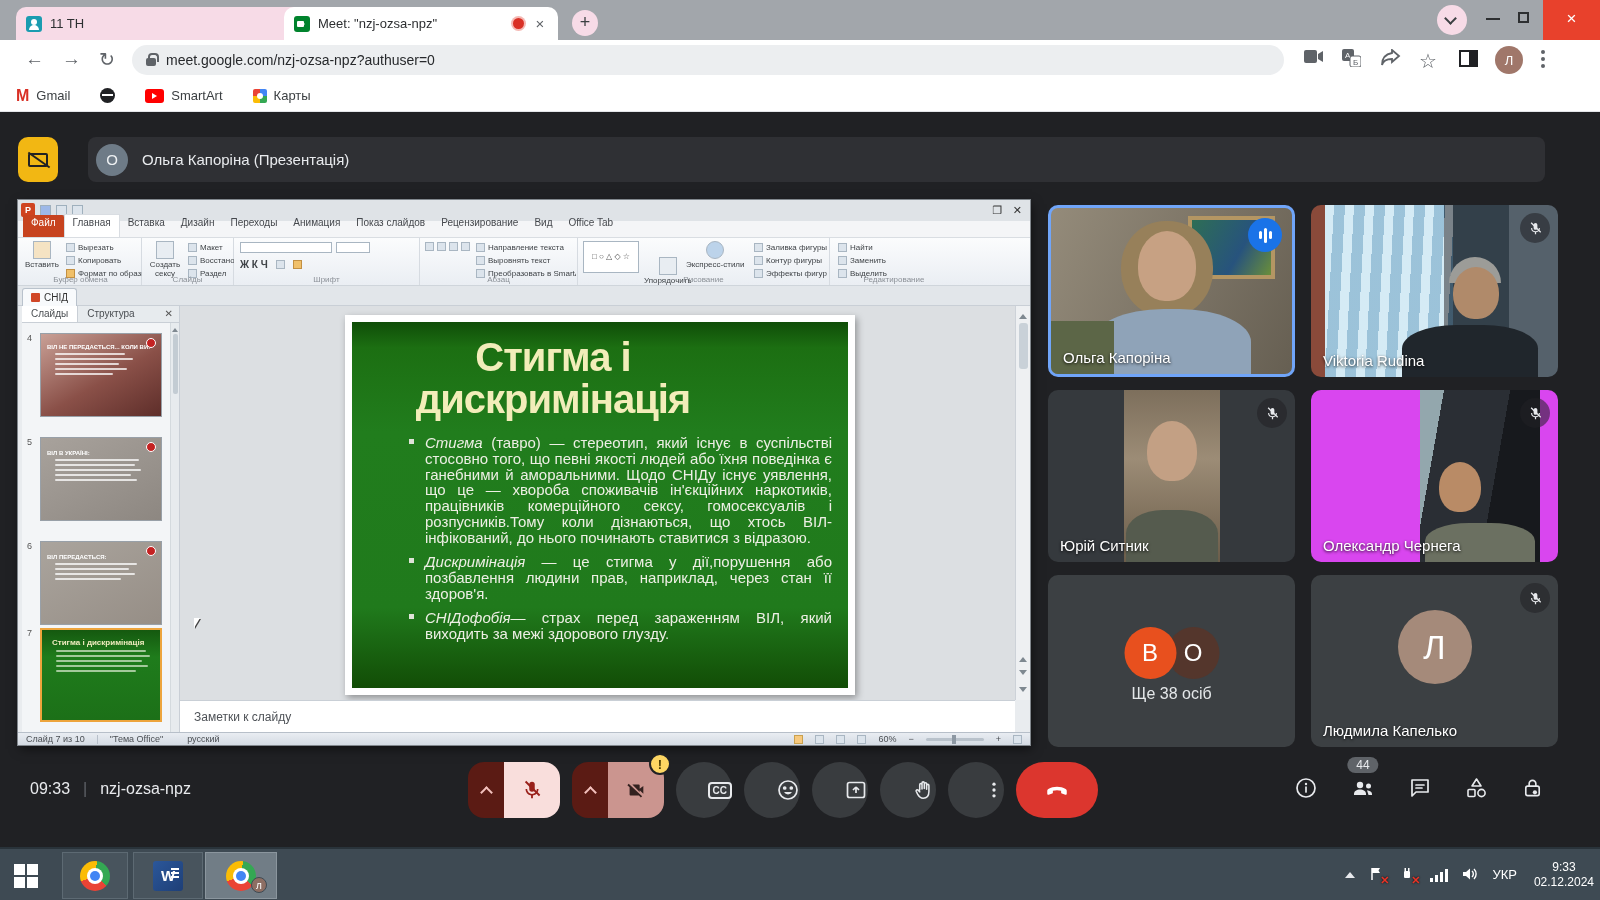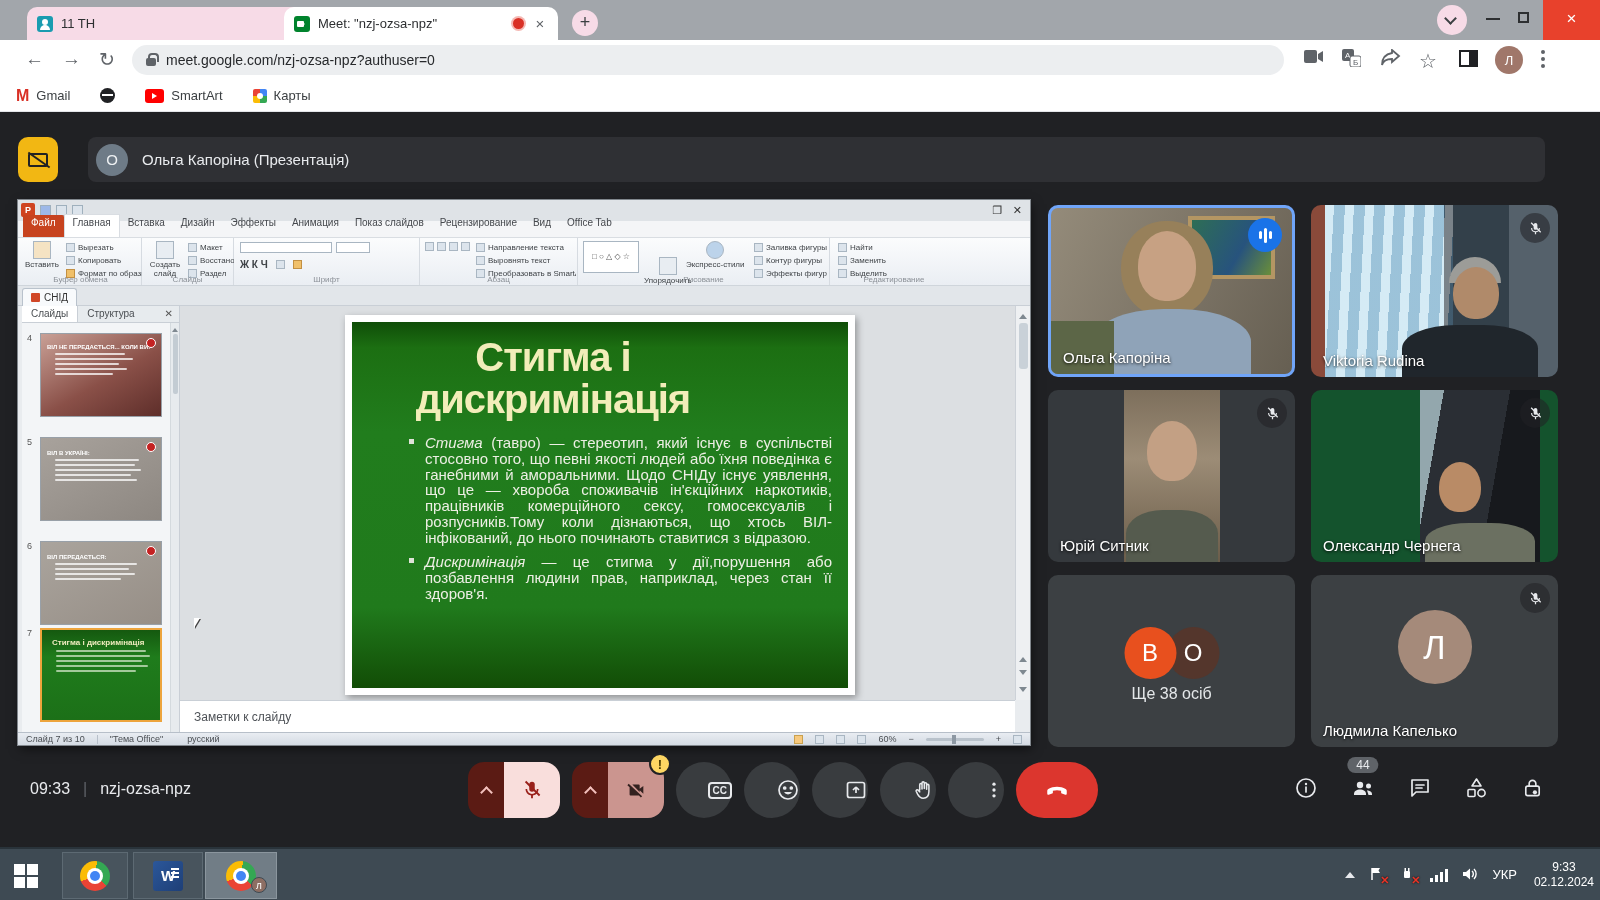--- a/index.html
+++ b/index.html
@@ -3,21 +3,21 @@
 <meta charset="utf-8">
 <style>
   *{margin:0;padding:0;box-sizing:border-box}
   html,body{width:1600px;height:900px}
   body{font-family:"Liberation Sans",sans-serif;background:#202124;overflow:hidden}
   .screen{position:relative;width:1600px;height:900px;background:#202124;overflow:hidden}
 
   
   .tabstrip{position:absolute;left:0;top:0;width:100%;height:40px;background:#a2a6ab}
   .tab{position:absolute;top:7px;height:33px;border-radius:10px 10px 0 0;display:flex;align-items:center;gap:8px;padding:0 10px;font-size:13px;color:#2d2f31}
-  .tab-a{left:27px;width:310px;background:#f7dbe7}
+  .tab-a{left:16px;width:310px;background:#f7dbe7}
   .tab-b{left:284px;width:274px;background:#fff}
   .tab .ttl{flex:1;white-space:nowrap;overflow:hidden}
   .tab .x{color:#5f6368;font-size:15px;width:16px;text-align:center}
   .fav-contact{width:16px;height:16px;border-radius:3px;background:#1a9cb0;position:relative}
   .fav-contact i{position:absolute;left:5px;top:3px;width:6px;height:6px;border-radius:50%;background:#fff}
   .fav-contact b{position:absolute;left:3px;bottom:2px;width:10px;height:5px;border-radius:5px 5px 0 0;background:#fff}
   .fav-meet{width:16px;height:16px;border-radius:3px;background:#00832d;position:relative}
   .fav-meet i{position:absolute;left:3px;top:5px;width:7px;height:6px;background:#fff;border-radius:1px}
   .fav-meet b{position:absolute;right:2px;top:5px;width:0;height:0;border:3px solid transparent;border-left:4px solid #fff}
   .recdot{width:11px;height:11px;border-radius:50%;background:#d93025;box-shadow:0 0 0 2px #f5b9b4}
@@ -142,21 +142,21 @@
   .v1 .couch{position:absolute;left:0;bottom:0;width:26%;height:32%;background:#5c6647}
   .v2{background:linear-gradient(90deg,#8a4a3a 0 14px,#bfe0f0 14px 54%,#33404a 54% 80%,#55616b 80%)}
   .v2 .curt{position:absolute;left:14px;top:0;width:52%;height:100%;background:repeating-linear-gradient(93deg,rgba(255,255,255,.35) 0 9px,rgba(90,140,175,.35) 9px 20px)}
   .v2 .hair{position:absolute;right:23%;top:30%;width:52px;height:26px;border-radius:26px 26px 0 0;background:#9c9c98}
   .v2 .head{position:absolute;right:24%;top:36%;width:46px;height:52px;border-radius:50% 50% 46% 46%;background:#b08a6a}
   .v2 .bdy{position:absolute;right:8%;bottom:-6px;width:55%;height:34%;border-radius:40% 40% 0 0;background:#20262c}
   .v3{background:#35393d}
   .v3 .strip{position:absolute;left:50%;transform:translateX(-50%);top:0;bottom:0;width:96px;background:linear-gradient(#7d6f5c,#9c8c76 40%,#6b5d4a)}
   .v3 .head{position:absolute;left:50%;transform:translateX(-50%);top:18%;width:50px;height:60px;border-radius:50% 50% 45% 45%;background:#c3a084}
   .v3 .bdy{position:absolute;left:50%;transform:translateX(-50%);bottom:-6px;width:92px;height:34%;border-radius:40% 40% 0 0;background:#555b4e}
-  .v4{background:#14532d}
+  .v4{background:#d946ef}
   .v4 .strip{position:absolute;left:44%;top:0;bottom:0;width:120px;background:linear-gradient(100deg,#93a7ad 0 16%,#2a2e34 16% 60%,#17191d 60%)}
   .v4 .head{position:absolute;left:52%;top:42%;width:42px;height:50px;border-radius:50% 50% 45% 45%;background:#b98b66}
   .v4 .bdy{position:absolute;left:46%;bottom:-6px;width:110px;height:26%;border-radius:40% 40% 0 0;background:#6b7061}
   .avset{position:absolute;left:50%;top:30%;transform:translateX(-50%);display:flex}
   .av{width:52px;height:52px;border-radius:50%;display:flex;align-items:center;justify-content:center;font-size:24px;color:#fff}
   .avB{background:#e8501e;z-index:2}
   .avO{background:#54362c;margin-left:-9px}
   .nmc{position:absolute;left:0;right:0;top:64%;text-align:center;font-size:16px;color:#e4e7e9}
   .avL{position:absolute;left:50%;top:42%;transform:translate(-50%,-50%);width:74px;height:74px;border-radius:50%;background:#a58a7a;display:flex;align-items:center;justify-content:center;font-size:34px;color:#fff}
 
@@ -308,21 +308,21 @@
         <span class="qic"></span>
       </div>
       <span class="pwinbtn" style="right:28px">❐</span>
       <span class="pwinbtn" style="right:8px">✕</span>
     </div>
     <div class="ppt-tabrow">
       <span class="rtab file">Файл</span>
       <span class="rtab act">Главная</span>
       <span class="rtab">Вставка</span>
       <span class="rtab">Дизайн</span>
-      <span class="rtab">Эффекты</span>
+      <span class="rtab">Переходы</span>
       <span class="rtab">Анимация</span>
       <span class="rtab">Показ слайдов</span>
       <span class="rtab">Рецензирование</span>
       <span class="rtab">Вид</span>
       <span class="rtab">Office Tab</span>
     </div>
     <div class="ribbon">
       <div class="rgroup" style="left:2px;width:122px">
         <div class="bb" style="left:5px;top:3px">
             <span class="bi or"></span>
@@ -340,21 +340,21 @@
           <div class="mrow">
               <span class="mi or"></span>
               <span>Формат по образцу</span>
             </div>
         </div>
         <div class="glabel">Буфер обмена</div>
       </div>
       <div class="rgroup" style="left:124px;width:92px">
         <div class="bb" style="left:3px;top:3px;width:40px;white-space:normal">
             <span class="bi"></span>
-            <span>Создать слайд</span>
+            <span>Создать сексу</span>
           </div>
         <div class="ribcol" style="left:46px;top:3px;width:46px">
           <div class="mrow">
               <span class="mi"></span>
               <span>Макет</span>
             </div>
           <div class="mrow">
               <span class="mi"></span>
               <span>Восстановить</span>
             </div>
@@ -501,20 +501,21 @@
         </div>
     </div>
 
     <div class="mainarea">
       <div class="slide">
         <div class="green">
           <div class="slide-title">Стигма і дискримінація</div>
           <div class="bullets">
             <div class="bullet"><span class="mk"></span><i>Стигма</i><span> (тавро) — стереотип, який існує в суспільстві стосовно того, що певні якості людей або їхня поведінка є ганебними й аморальними. Щодо СНІДу існує уявлення, що це — хвороба споживачів ін'єкційних наркотиків, працівників комерційного сексу, гомосексуалів і розпусників.Тому коли дізнаються, що хтось ВІЛ-інфікований, до нього починають ставитися з відразою.</span></div>
             <div class="bullet"><span class="mk"></span><i>Дискримінація</i><span> — це стигма у дії,порушення або позбавлення людини прав, наприклад, через стан її здоров'я.</span></div>
+            <div class="bullet"><span class="mk"></span><i>СНІДофобія</i><span>— страх перед зараженням ВІЛ, який виходить за межі здорового глузду.</span></div>
           </div>
         </div>
       </div>
       <div class="cursor"></div>
     </div>
     <div class="vscroll">
       <span class="vsa up"></span>
       <span class="vst"></span>
       <span class="vspacer"></span>
       <span class="vsa up"></span>

